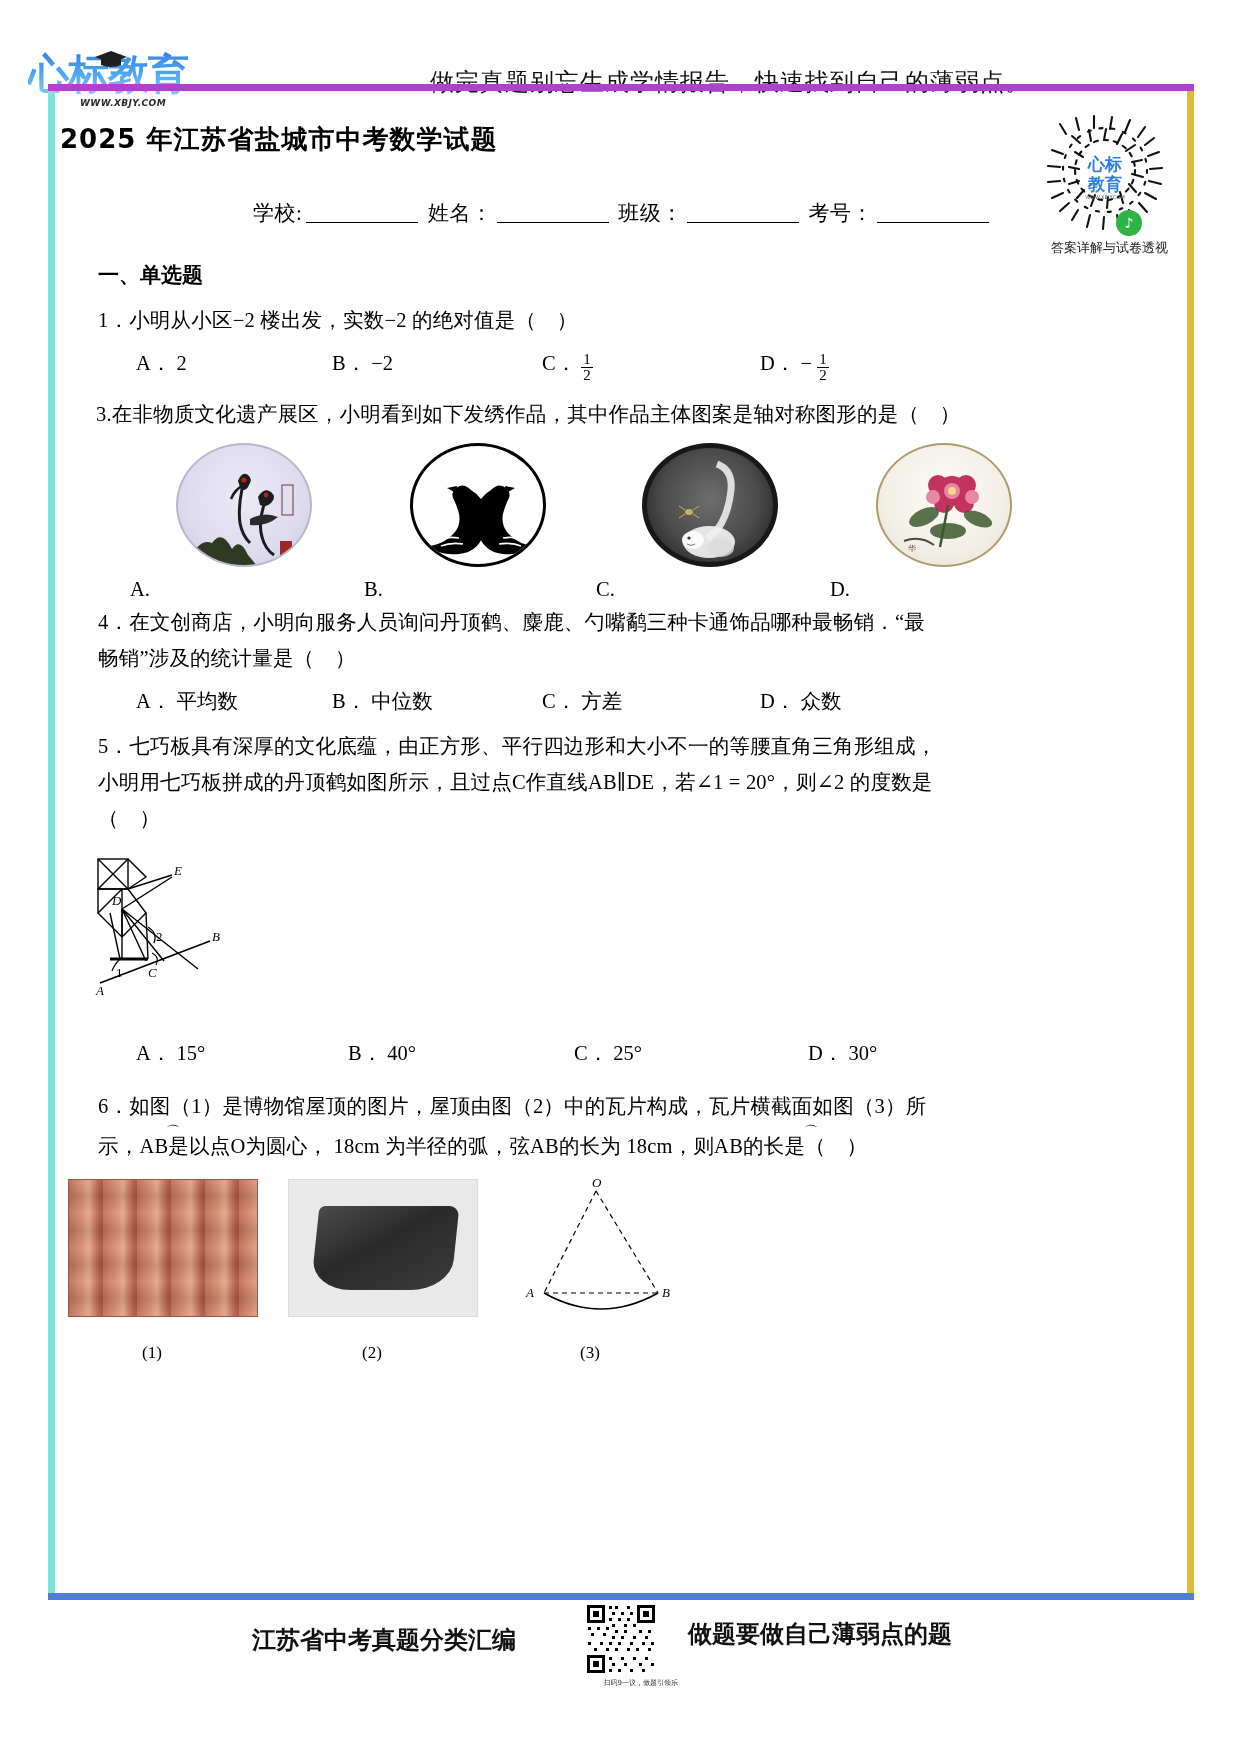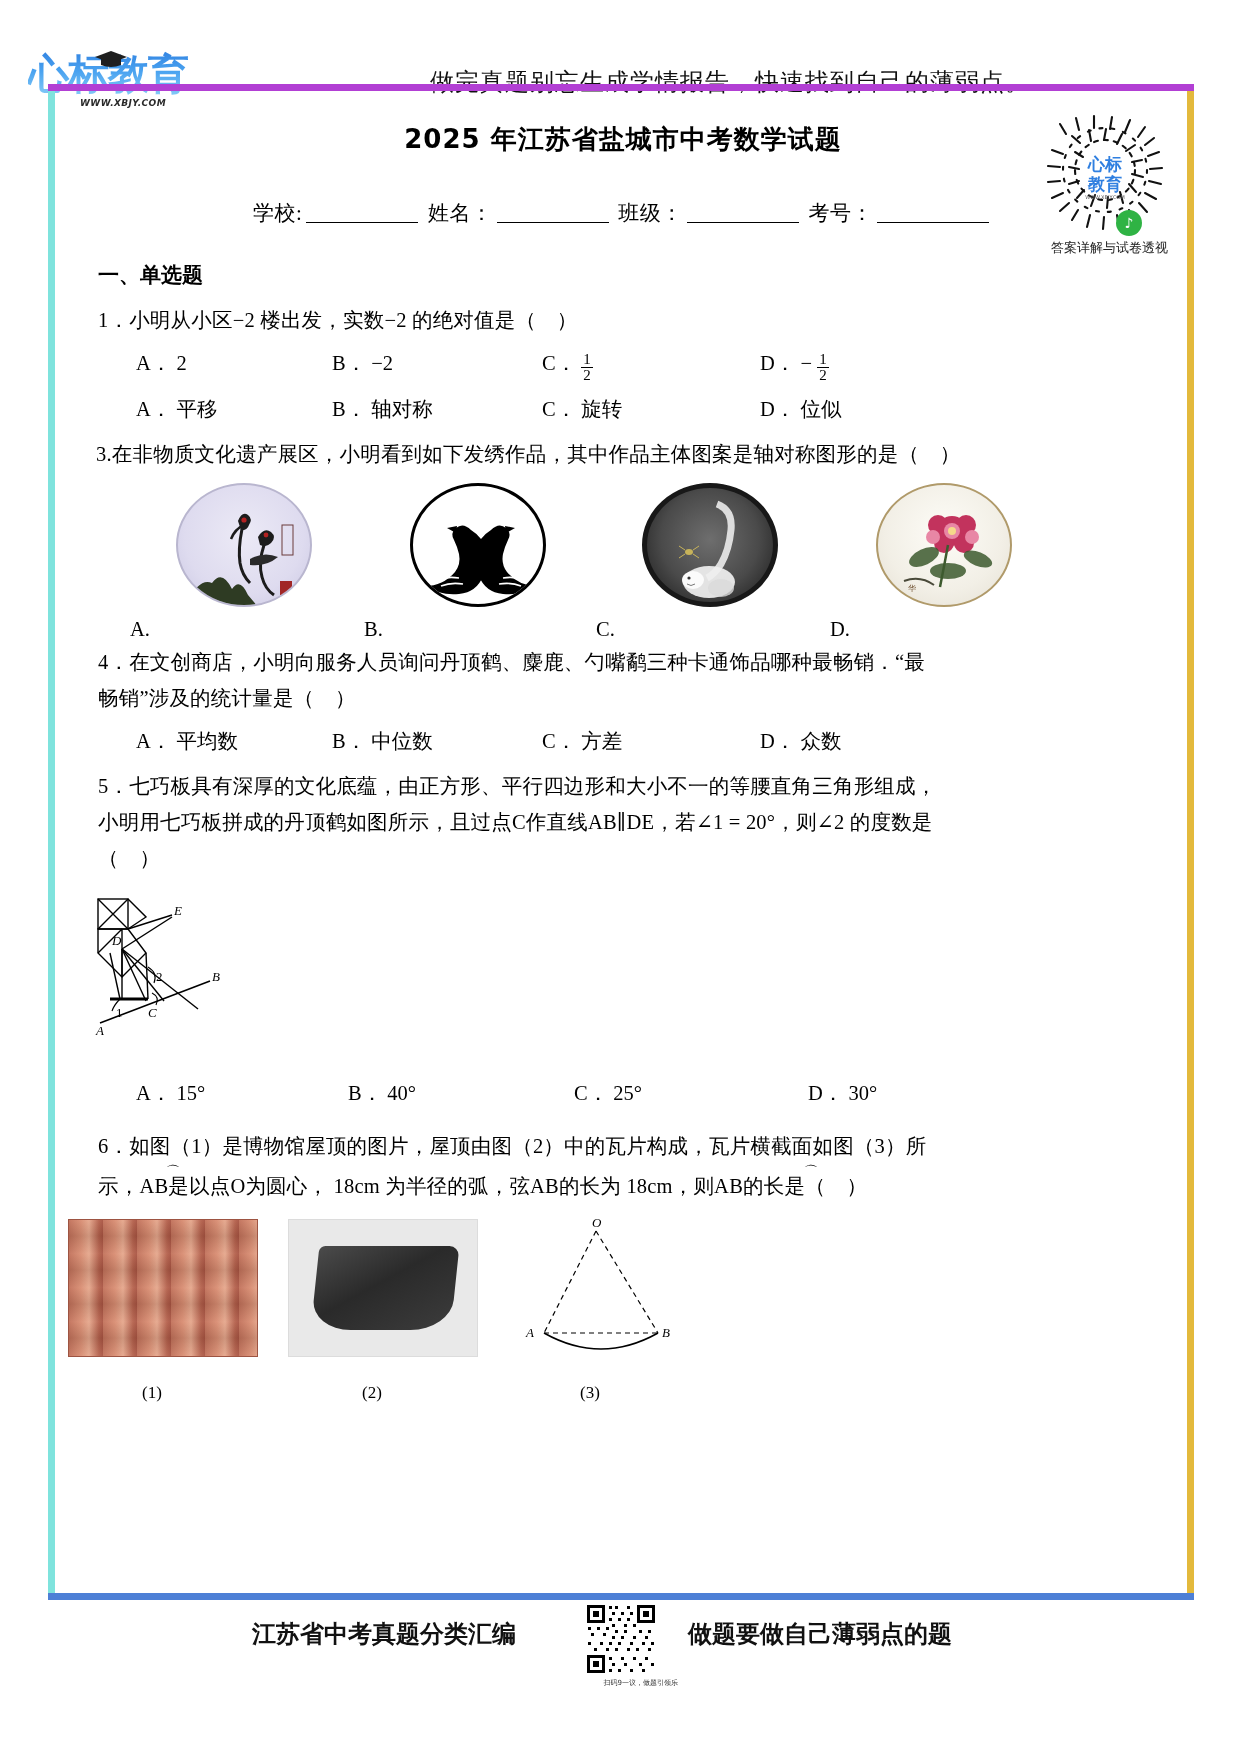--- a/index.html
+++ b/index.html
@@ -65,21 +65,20 @@
     position:absolute; left:48px; top:1593px; width:1146px; height:7px;
     background:#4d7fd6;
   }
 
   
   .page{
     position:absolute; left:60px; top:96px; width:1126px; height:1492px;
   }
 
   .doc-title{
-    text-align:center;
     font-family:"DejaVu Sans","Liberation Sans",sans-serif;
     font-weight:bold;
     font-size:26px;
     margin-top:26px;
     letter-spacing:1px;
   }
   .meta-line{
     text-align:center;
     font-size:21px;
     margin-top:42px;
@@ -205,21 +204,21 @@
   .cap-row{
     position:relative; height:26px; margin-top:4px;
   }
   .cap{ position:absolute; font-size:17px; }
 
   
   .footer{
     position:absolute; left:0; top:1604px; width:1240px; height:150px;
   }
   .footer-left{
-    position:absolute; left:252px; top:14px;
+    position:absolute; left:252px; top:20px;
     font-family:"DejaVu Sans","Liberation Sans",sans-serif;
     font-weight:bold; font-size:24px; color:#111;
     white-space:nowrap;
   }
   .footer-right{
     position:absolute; left:688px; top:14px;
     font-family:"DejaVu Sans","Liberation Sans",sans-serif;
     font-weight:bold; font-size:24px; color:#111;
     white-space:nowrap;
   }
@@ -312,38 +311,20 @@
     <span class="opt opt-d">
       <span>D．</span>
       <span>−</span>
       <span class="frac">
         <span class="num">1</span>
         <span class="den">2</span>
       </span>
     </span>
   </div>
 
-  <div class="opts">
-    <span class="opt opt-a">
-      <span>A．</span>
-      <span>平移</span>
-    </span>
-    <span class="opt opt-b">
-      <span>B．</span>
-      <span>轴对称</span>
-    </span>
-    <span class="opt opt-c">
-      <span>C．</span>
-      <span>旋转</span>
-    </span>
-    <span class="opt opt-d">
-      <span>D．</span>
-      <span>位似</span>
-    </span>
-  </div>
 
   <div class="q indent0" style="margin-left:36px;">
     <span>3.</span><span>在非物质文化遗产展区，小明看到如下发绣作品，其中作品主体图案是轴对称图形的是（　）</span>
   </div>
 
   <div class="img-row3">
 
     <div class="pic-wrap" style="left:116px;">
       <div class="embroidery emb-a">
         <svg viewBox="0 0 136 124" width="136" height="124">

